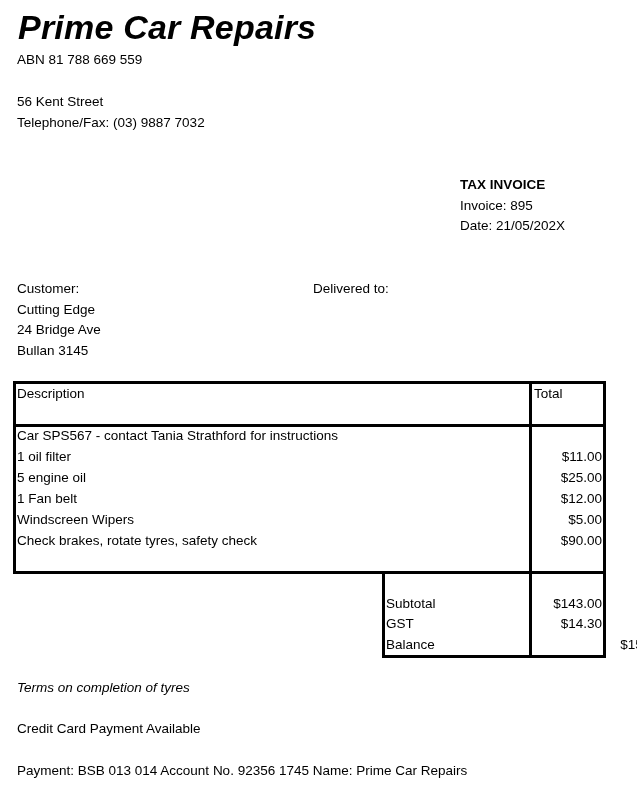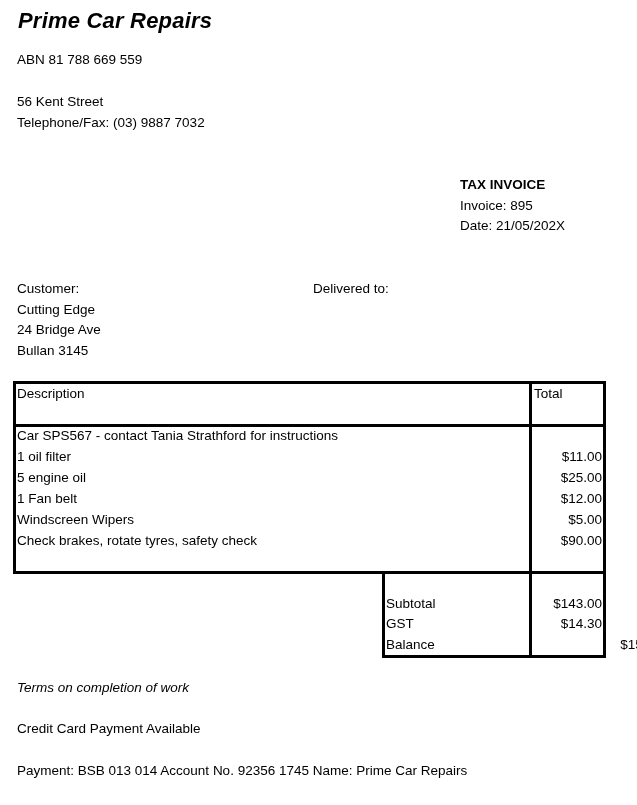--- a/index.html
+++ b/index.html
@@ -1,19 +1,19 @@
 <!DOCTYPE html>
 <html><head>
 <meta charset="utf-8">
 <style>
   html, body { margin:0; padding:0; background:#ffffff; }
   body { width:637px; height:805px; position:relative; overflow:hidden;
          font-family:"Liberation Sans", "DejaVu Sans", sans-serif; color:#000; font-size:13.5px; }
   .abs { position:absolute; white-space:nowrap; }
-  .title { left:18px; top:8px; font-size:22px; font-weight:bold; font-style:italic; letter-spacing:0.2px; }
+  .title { left:18px; top:8px; font-size:34px; font-weight:bold; font-style:italic; letter-spacing:0.2px; }
   .line { line-height:20.5px; }
   .bold { font-weight:bold; }
   .italic { font-style:italic; }
   .box { position:absolute; border:3px solid #000; box-sizing:border-box; }
   .vline { position:absolute; background:#000; width:3px; }
   .hline { position:absolute; background:#000; height:3px; }
   .cell { position:absolute; white-space:nowrap; line-height:20.8px; font-size:13.5px;text-align:right; }
   .right { text-align:right; }
 </style>
 </head>
@@ -76,15 +76,15 @@
   <div class="cell" style="left:386px; top:594px;">Subtotal</div>
   <div class="cell right" style="left:532px; width:70px; top:594px;">$143.00</div>
 
   <div class="cell" style="left:386px; top:614px;">GST</div>
   <div class="cell right" style="left:532px; width:70px; top:614px;">$14.30</div>
 
   <div class="cell" style="left:386px; top:635px;">Balance</div>
   <div class="cell right" style="left:559px; width:82px; top:635px;padding-left:28px;">$157.30</div>
 </div>
 
-<div class="abs line italic" style="left:17px; top:678px;">Terms on completion of work</div>
+<div class="abs line italic" style="left:17px; top:678px;">Terms on completion of tyres</div>
 <div class="abs line" style="left:17px; top:719px;">Credit Card Payment Available</div>
 <div class="abs line" style="left:17px; top:761px;">Payment: BSB 013 014 Account No. 92356 1745 Name: Prime Car Repairs</div>
 
 </body></html>

